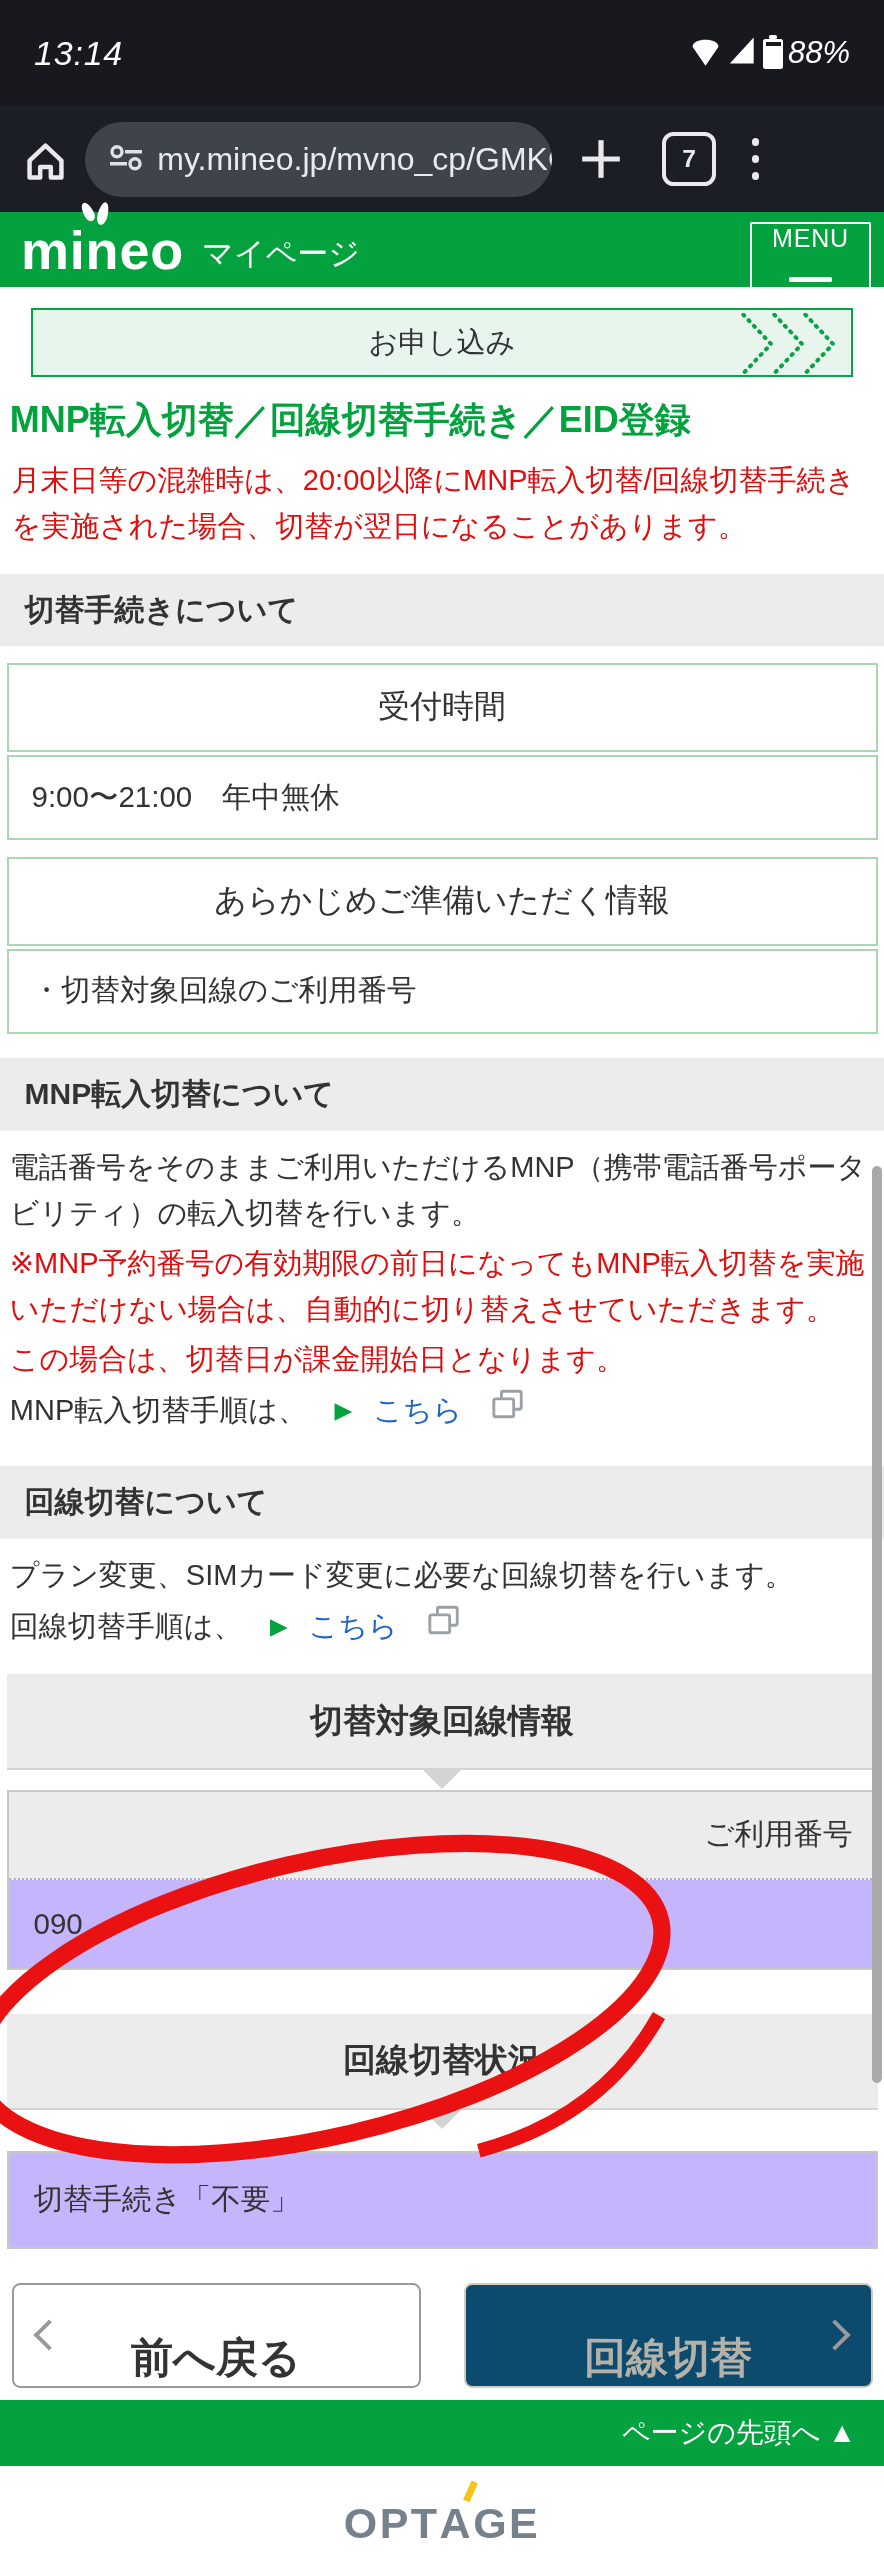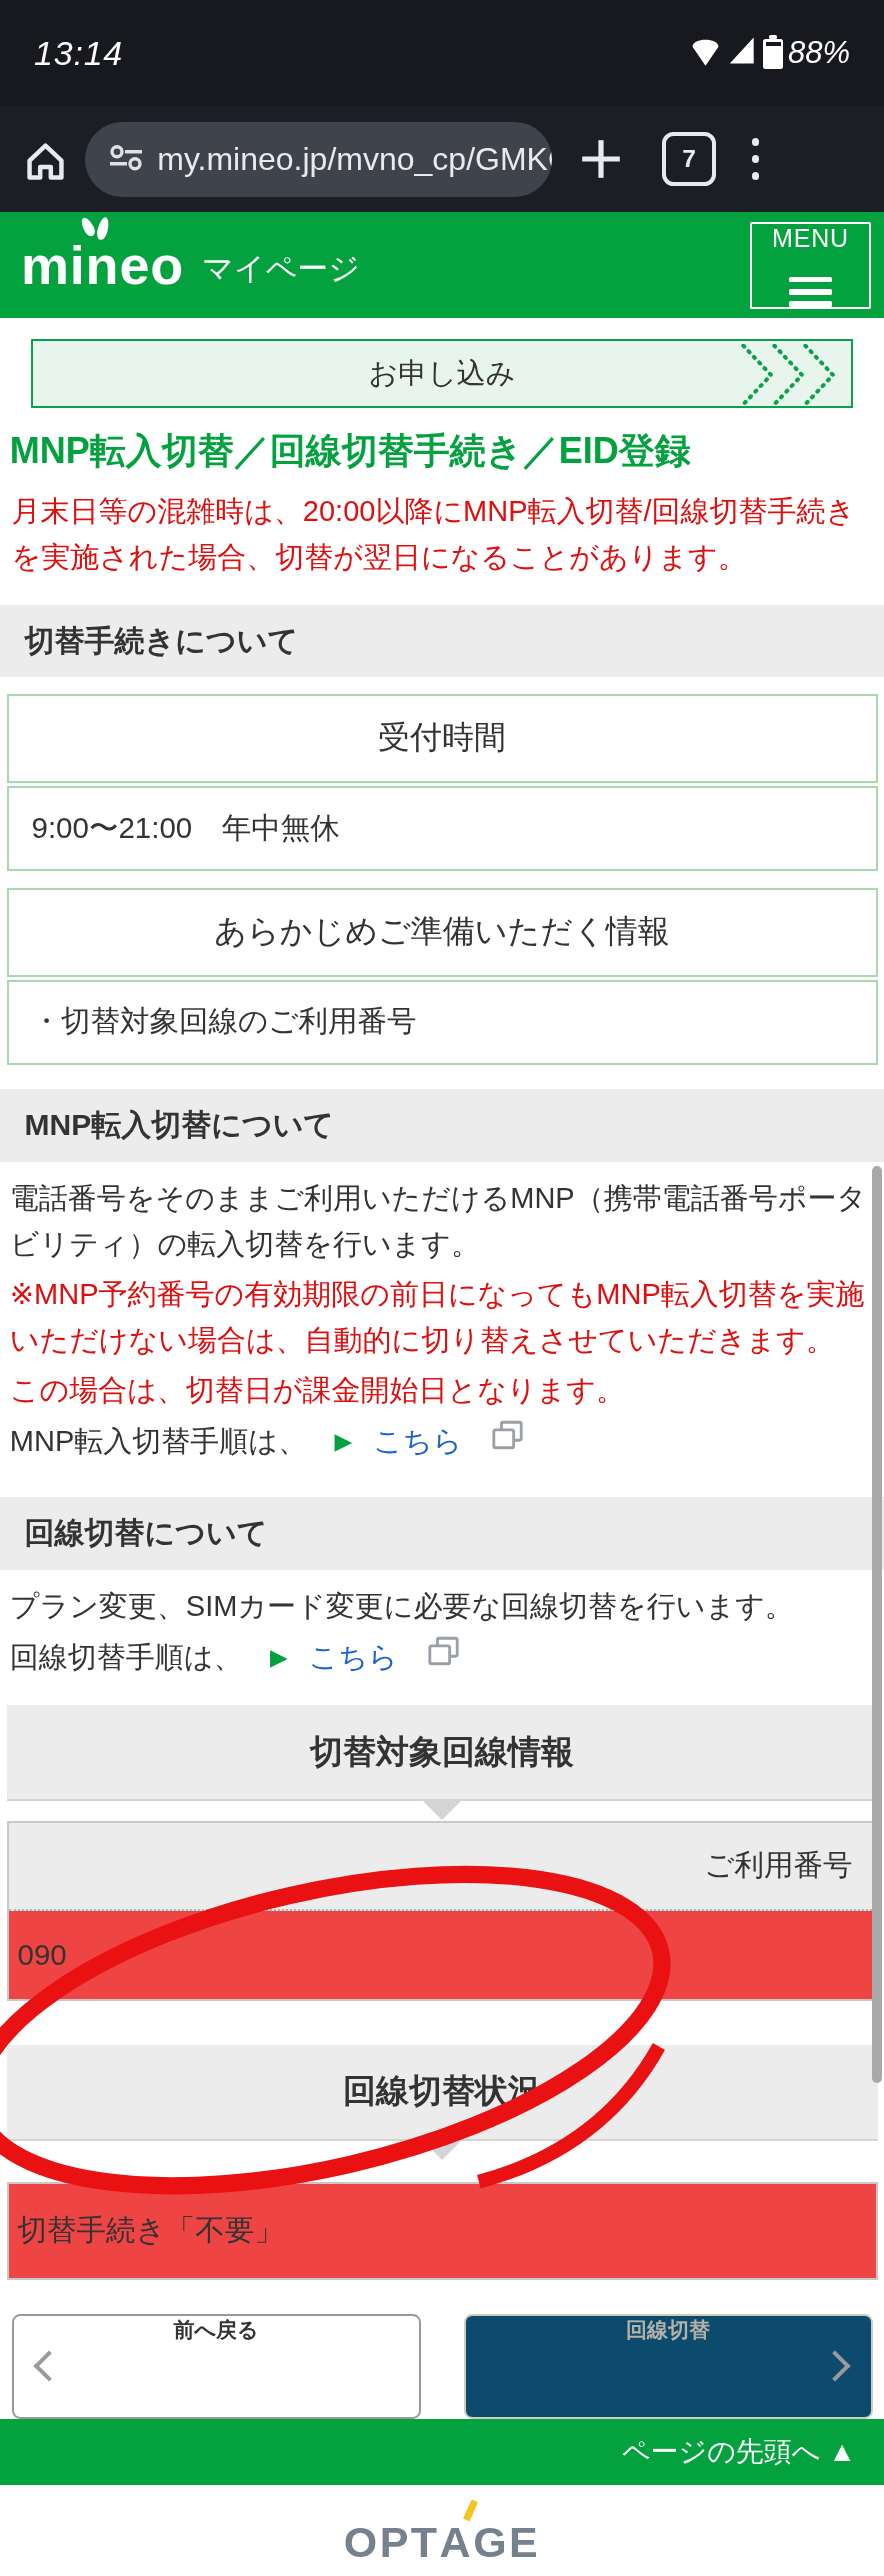--- a/index.html
+++ b/index.html
@@ -38,21 +38,21 @@
   .toolbtn{display:flex;align-items:center;justify-content:center;flex:0 0 auto;}
   .tabbox{
     width:46px;height:46px;border:4.1px solid #e8eaed;border-radius:11.5px;
     display:flex;align-items:center;justify-content:center;
     color:#e8eaed;font-size:24.6px;font-weight:bold;
   }
   .kebab{display:flex;flex-direction:column;gap:9.8px;margin-left:8.2px;}
   .kebab i{width:7.4px;height:7.4px;border-radius:50%;background:#e8eaed;}
   
   .siteheader{
-    background:#03a23e;height:106px;flex:0 0 auto;position:relative;
+    background:#03a23e;height:75px;flex:0 0 auto;position:relative;
     display:flex;align-items:center;padding:0 21px;box-sizing:border-box;color:#fff;
   }
   .logo{font-size:54px;font-weight:bold;letter-spacing:0.8px;position:relative;line-height:1;}
   .leaf{position:absolute;left:59px;top:-21px;width:33px;height:24.6px;}
   .leaf i{position:absolute;background:#fff;width:9.8px;height:19.6px;border-radius:50% 50% 50% 50%/60% 60% 40% 40%;}
   .leaf i:nth-child(1){left:3.3px;transform:rotate(-28deg);}
   .leaf i:nth-child(2){left:18px;height:23px;transform:rotate(14deg);}
   .logo-suffix{font-size:31px;margin-left:18px;margin-top:8.2px;}
   .menubtn{
     position:absolute;right:13px;top:9.8px;width:121px;height:87px;
@@ -104,33 +104,33 @@
     border-left:21px solid transparent;border-right:21px solid transparent;
     border-top:21px solid #d4d4d4;
   }
   .annotated{position:relative;}
   .info-box{margin:24.6px 6.5px 0;border:2.5px solid #c8c8c8;box-sizing:border-box;}
   .ib-label{
     background:#ececec;font-size:29.5px;padding:23px;
     border-bottom:2.5px dotted #b5b5b5;
     text-align:right;
   }
-  .ib-value{background:#ef4444;font-size:29.5px;padding:27px 9px;}
+  .ib-value{background:#c4b5fd;font-size:29.5px;padding:27px 25px;}
   .annotated .info-box.first{margin-top:19.6px;}
   .annotated .big-panel{margin-top:44px;}
   .annotated .info-box.second{margin-top:41px;}
   .anno-svg{
     position:absolute;left:0;top:0;width:100%;height:100%;
     z-index:10;pointer-events:none;overflow:visible;
   }
   .btn-row{margin:34px 11.5px 0;display:flex;gap:43px;}
   .navbtn{
     flex:1;height:105px;border-radius:8.2px;box-sizing:border-box;
-    display:flex;align-items:flex-start;justify-content:center;position:relative;
-    font-size:21px;font-weight:bold;
+    display:flex;align-items:flex-end;justify-content:center;position:relative;
+    font-size:42px;font-weight:bold;
   }
   .btn-back{background:#fff;border:2.5px solid #999;color:#333;}
   .btn-next{background:#0c4a6e;border:2.5px solid #cfcdc0;color:#b3b1a8;}
   .chev{position:absolute;top:50%;width:18px;height:18px;border-style:solid;border-color:#9a9a9a;}
   .chev.left{left:24.6px;border-width:0 0 4.1px 4.1px;transform:translateY(-50%) rotate(45deg);}
   .chev.right{right:24.6px;border-width:4.1px 4.1px 0 0;transform:translateY(-50%) rotate(45deg);}
   
   .bottom{margin-top:auto;flex:0 0 auto;}
   .pagetop{
     background:#03a23e;color:#fff;text-align:right;

